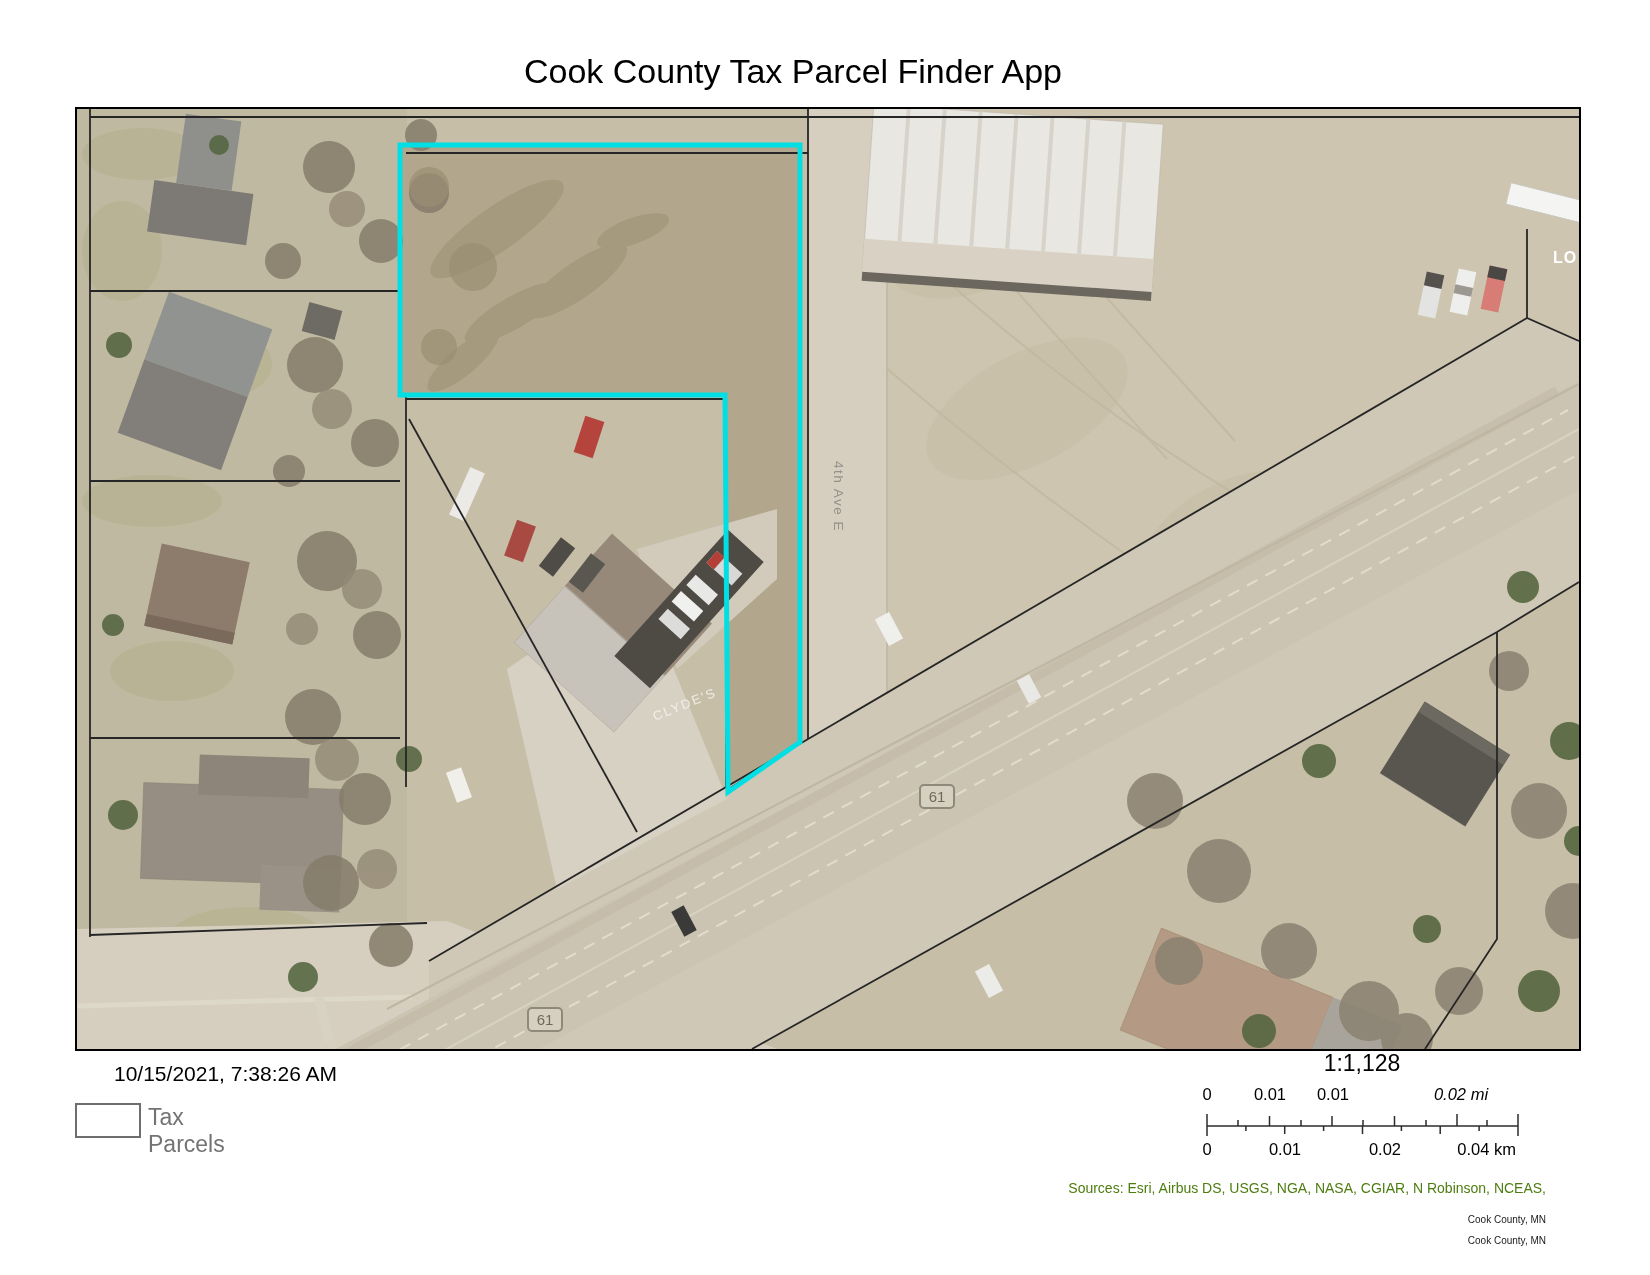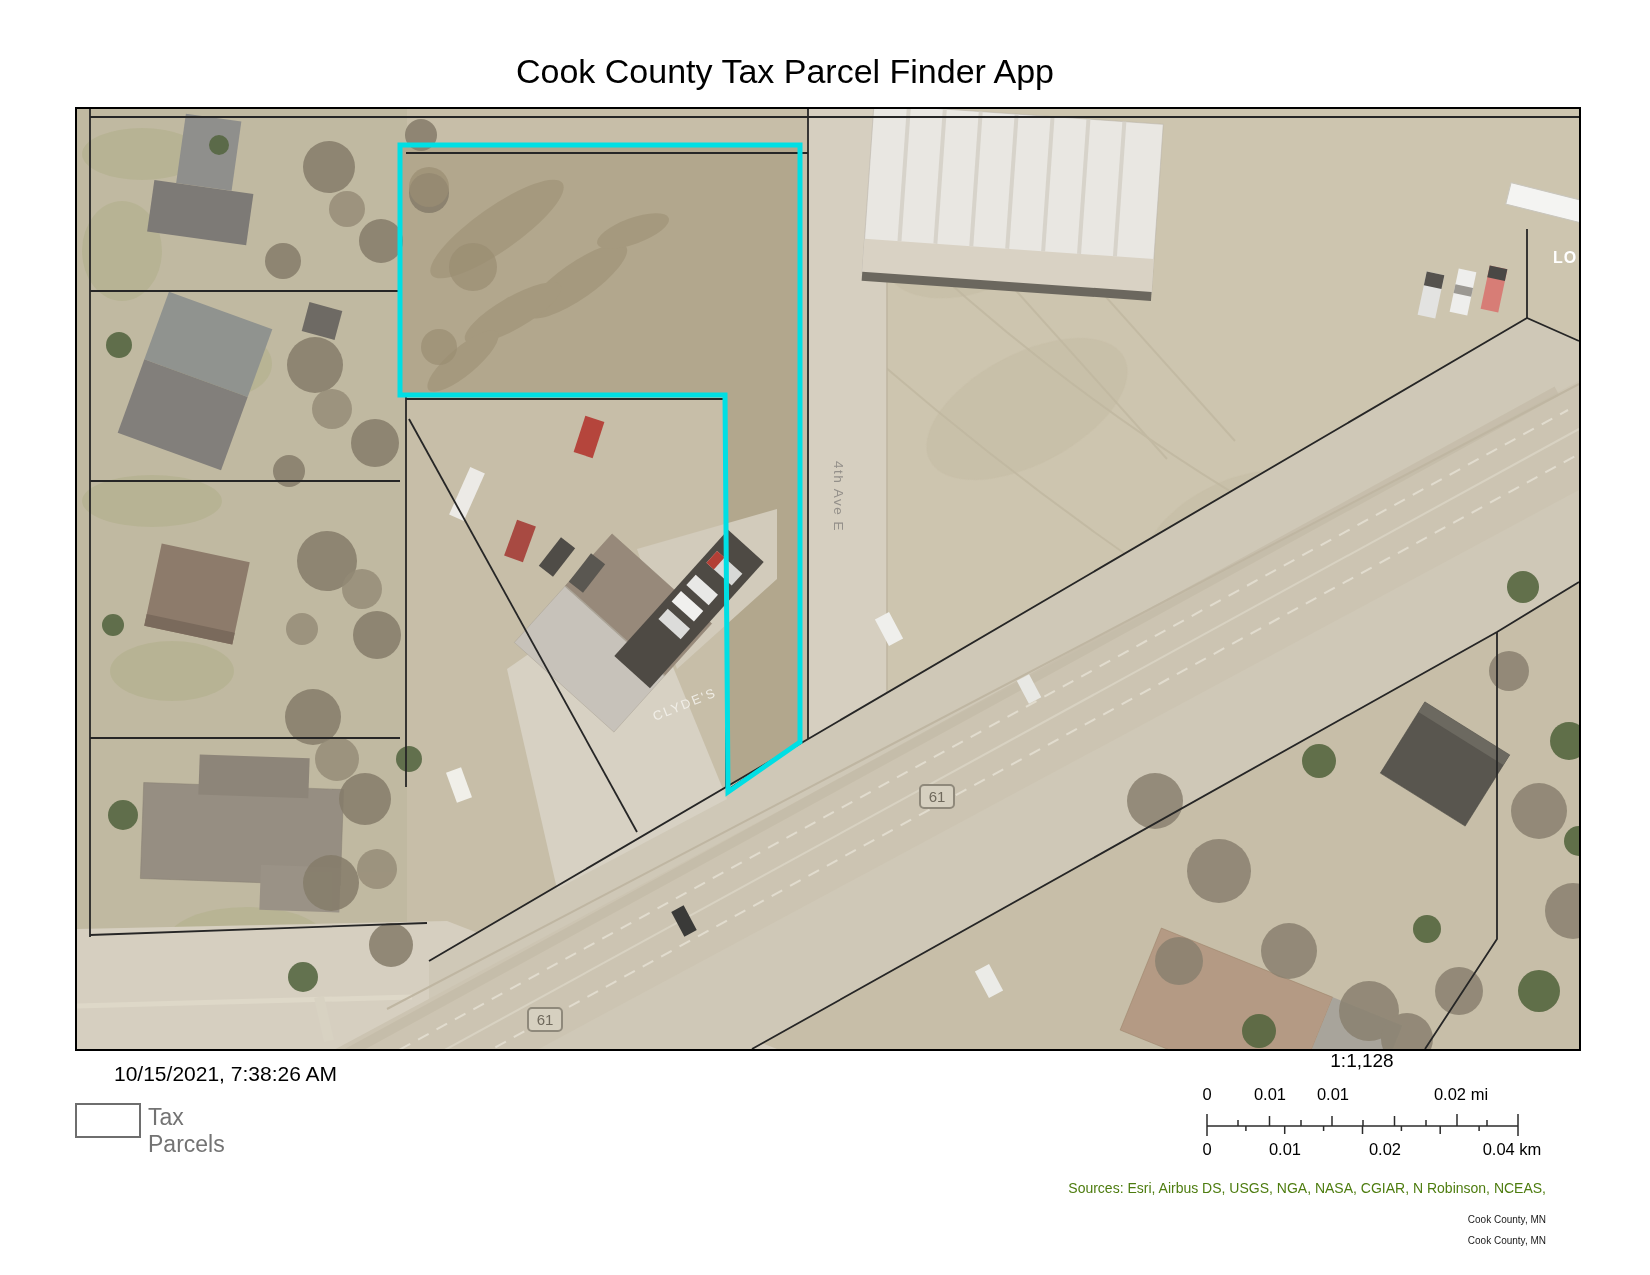--- a/index.html
+++ b/index.html
@@ -1,25 +1,25 @@
 <!DOCTYPE html>
 <html><head>
 <meta charset="utf-8">
 <style>
   html,body{margin:0;padding:0;background:#ffffff;width:1650px;height:1275px;
     font-family:"Liberation Sans", sans-serif;position:relative;overflow:hidden;}
   .abs{position:absolute;}
-  #app-title{top:52px;left:0;width:1570px;text-align:center;font-size:34px;color:#000;}
+  #app-title{top:52px;left:0;width:1570px;text-align:center;font-size:34px;color:#000;padding-left:8px;}
   #map-frame{left:75px;top:107px;width:1502px;height:940px;border:2px solid #000;box-sizing:content-box;background:#c7bea8;}
   #map-frame svg{display:block;}
   #timestamp{left:78px;top:1062px;font-size:21px;color:#000;margin-left:36px;}
   #legend-row{left:75px;top:1103px;}
   #legend-swatch{left:0;top:0;width:62px;height:31px;background:#fff;border:2px solid#6e6e6e;}
   #legend-label{left:73px;top:1px;font-size:23px;color:#737373;}
-  #scale-ratio{left:1262px;top:1050px;width:200px;text-align:center;font-size:19px;color:#000;}
+  #scale-ratio{left:1262px;top:1050px;width:200px;text-align:center;font-size:23px;color:#000;}
   .sc-lab{font-size:16.5px;color:#000;width:80px;text-align:center;}
   .mi{top:1085px;} .km{top:1140px;}
   #scalebar{left:1195px;top:1112px;}
   #sources{right:104px;top:1180px;font-size:14px;color:#4d7c0f;text-align:right;width:600px;}
   .credit{right:104px;font-size:10px;color:#1a1a1a;text-align:right;width:300px;}
   #credit1{top:1214px;} #credit2{top:1235px;}
   text{font-family:"Liberation Sans", sans-serif;}
 </style>
 </head>
 <body>
@@ -296,21 +296,21 @@
 <div class="abs" id="legend-row">
   <div class="abs" id="legend-swatch"></div>
   <div class="abs" id="legend-label">Tax Parcels</div>
 </div>
 
 <div class="abs" id="scale-ratio">1:1,128</div>
 
 <div class="abs sc-lab mi" style="left:1167px;">0</div>
 <div class="abs sc-lab mi" style="left:1230px;">0.01</div>
 <div class="abs sc-lab mi" style="left:1293px;">0.01</div>
-<div class="abs sc-lab mi" style="left:1421px;">0.02 mi</div>
+<div class="abs sc-lab mi" style="left:1421px;font-style:italic;">0.02 mi</div>
 
 <svg class="abs" id="scalebar" width="335" height="28" viewBox="0 0 335 28">
   <g stroke="#2b2b2b" stroke-width="1.5">
     <line x1="12" y1="14" x2="323" y2="14"></line>
     <line x1="12" y1="2" x2="12" y2="24"></line>
       <line x1="323" y1="2" x2="323" y2="24"></line>
     <line x1="74.5" y1="4" x2="74.5" y2="14"></line>
       <line x1="137" y1="4" x2="137" y2="14"></line>
     <line x1="199.5" y1="4" x2="199.5" y2="14"></line>
       <line x1="262" y1="2" x2="262" y2="14"></line>
@@ -325,17 +325,17 @@
     <line x1="50.9" y1="14" x2="50.9" y2="19"></line>
       <line x1="128.6" y1="14" x2="128.6" y2="19"></line>
     <line x1="206.4" y1="14" x2="206.4" y2="19"></line>
       <line x1="284.1" y1="14" x2="284.1" y2="19"></line>
   </g>
 </svg>
 
 <div class="abs sc-lab km" style="left:1167px;">0</div>
 <div class="abs sc-lab km" style="left:1245px;">0.01</div>
 <div class="abs sc-lab km" style="left:1345px;">0.02</div>
-<div class="abs sc-lab km" style="left:1472px;">0.04 km</div>
+<div class="abs sc-lab km" style="left:1436px;text-align:right;">0.04 km</div>
 
 <div class="abs" id="sources">Sources: Esri, Airbus DS, USGS, NGA, NASA, CGIAR, N Robinson, NCEAS,</div>
 <div class="abs credit" id="credit1">Cook County, MN</div>
 <div class="abs credit" id="credit2">Cook County, MN</div>
 
 </body></html>

